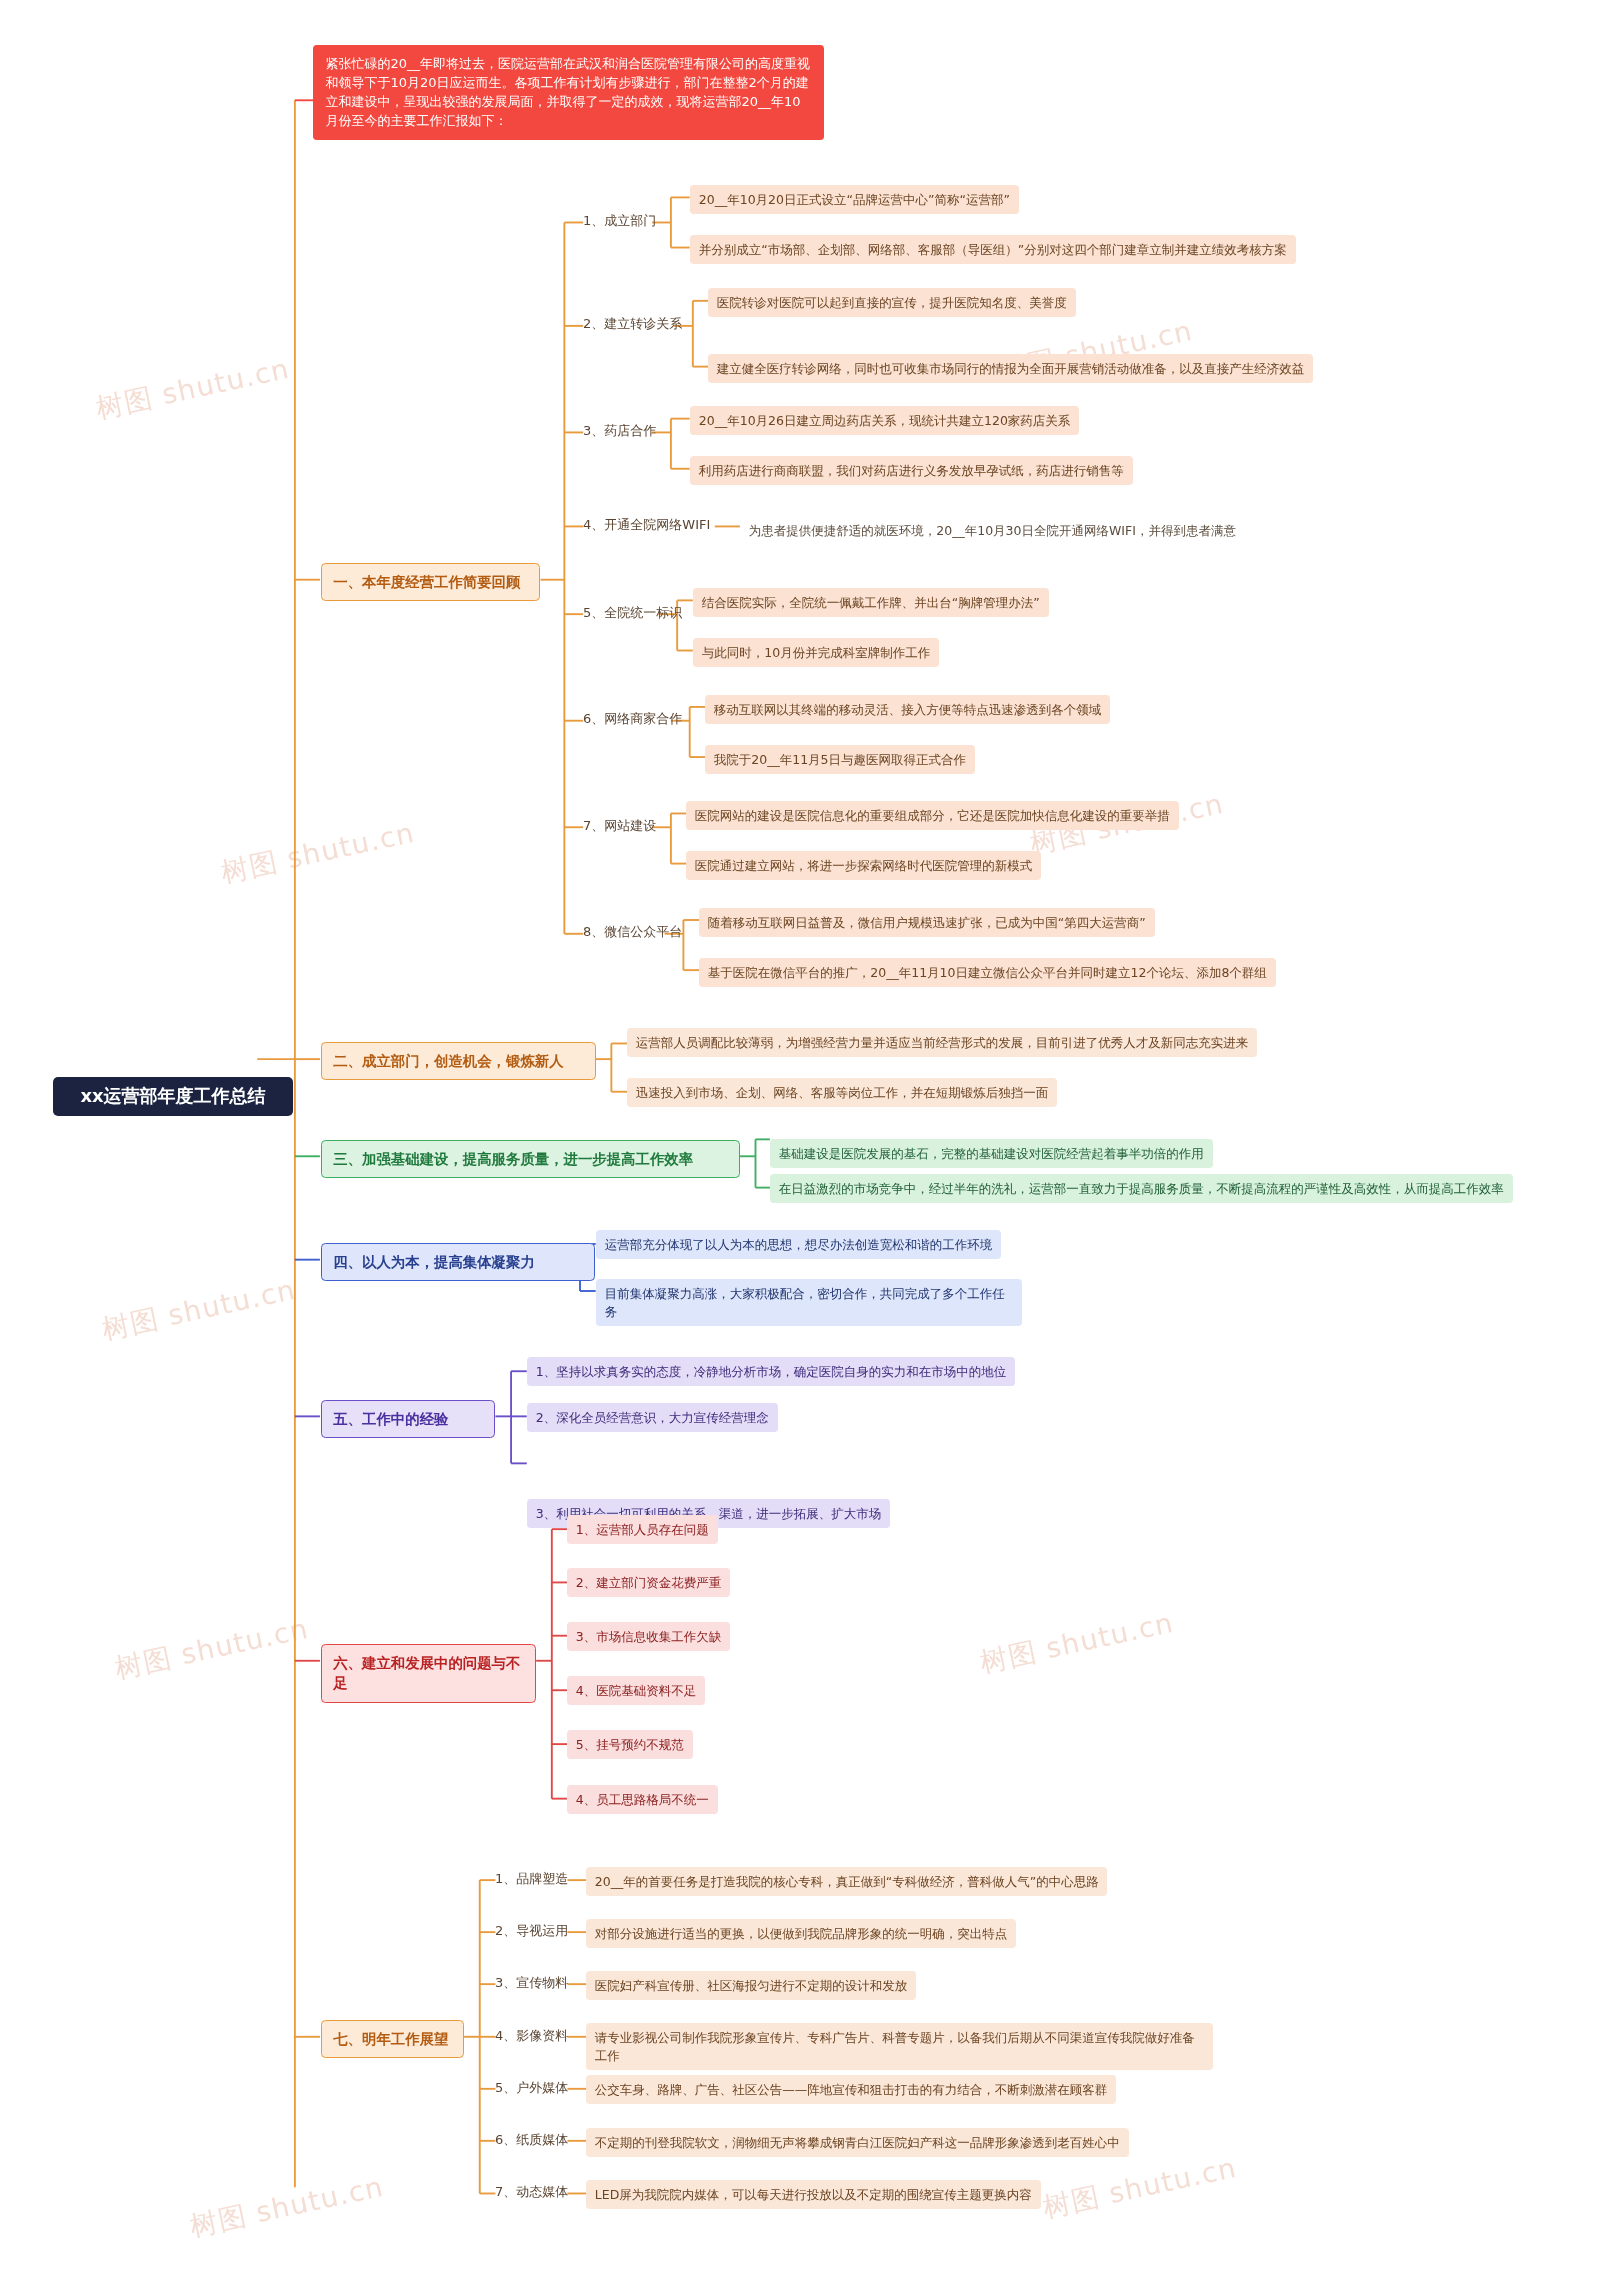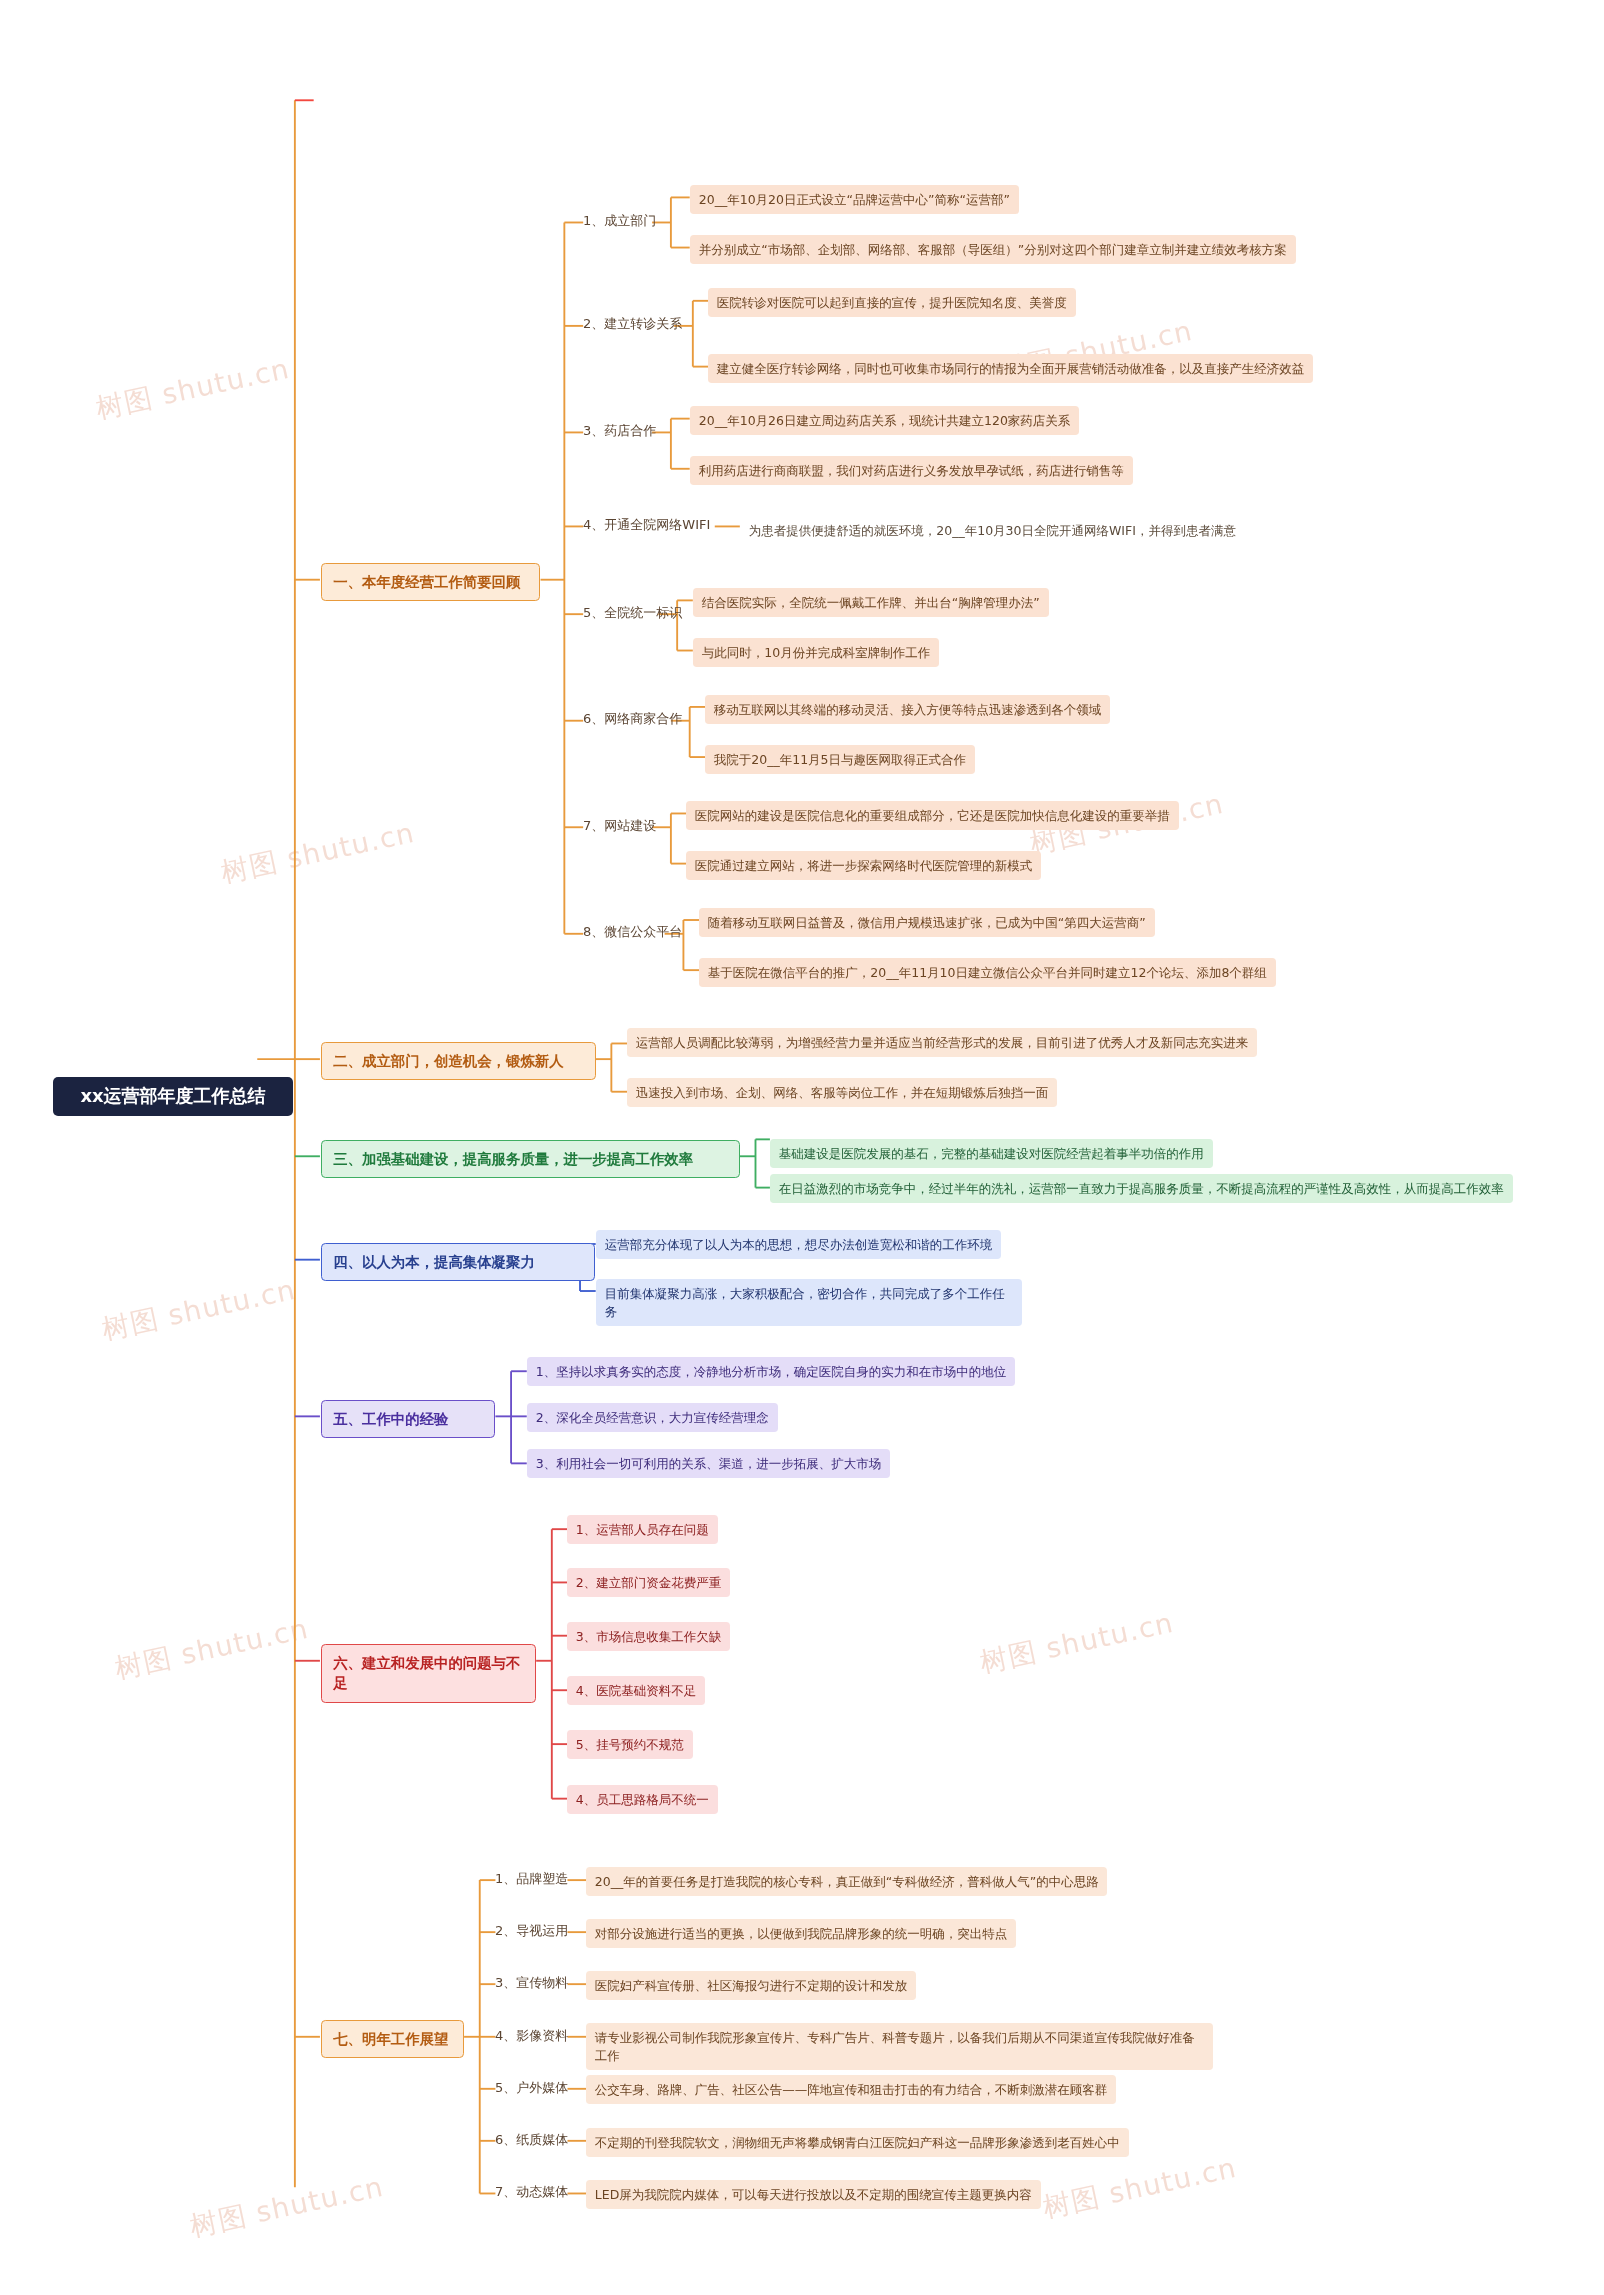--- a/index.html
+++ b/index.html
@@ -165,20 +165,23 @@
       <path d="M905 3333 L935 3333" stroke="#e89a3c"></path>
       <path d="M905 3416 L935 3416" stroke="#e89a3c"></path>
       <path d="M905 3500 L935 3500" stroke="#e89a3c"></path>
     </g>
   </svg>
 
   <div class="node root" style="left:53px;top:1041px;width:240px;height:39px;justify-content:center;margin-top:36px;">
     <span>xx运营部年度工作总结</span>
   </div>
 
+  <div class="node intro" style="left:313px;top:45px;width:511px;">
+    <span>紧张忙碌的20__年即将过去，医院运营部在武汉和润合医院管理有限公司的高度重视和领导下于10月20日应运而生。各项工作有计划有步骤进行，部门在整整2个月的建立和建设中，呈现出较强的发展局面，并取得了一定的成效，现将运营部20__年10月份至今的主要工作汇报如下：</span>
+  </div>
 
   <div class="node l1 l1-orange" style="left:321px;top:563px;width:219px;">
     <span>一、本年度经营工作简要回顾</span>
   </div>
 
   <div class="node l2plain" style="left:583px;top:212px;">
       <span>1、成立部门</span>
     </div>
   <div class="node leaf leaf-orange" style="left:690px;top:185px;max-width:389px;">
       <span>20__年10月20日正式设立“品牌运营中心”简称“运营部”</span>
@@ -286,21 +289,21 @@
 
   <div class="node l1 l1-purple" style="left:321px;top:1400px;width:174px;">
     <span>五、工作中的经验</span>
   </div>
   <div class="node leaf leaf-purple" style="left:527px;top:1357px;max-width:564px;">
       <span>1、坚持以求真务实的态度，冷静地分析市场，确定医院自身的实力和在市场中的地位</span>
     </div>
   <div class="node leaf leaf-purple" style="left:527px;top:1403px;max-width:401px;">
       <span>2、深化全员经营意识，大力宣传经营理念</span>
     </div>
-  <div class="node leaf leaf-purple" style="left:527px;top:1449px;max-width:439px;">
+  <div class="node leaf leaf-purple" style="left:527px;top:1499px;max-width:439px;">
       <span>3、利用社会一切可利用的关系、渠道，进一步拓展、扩大市场</span>
     </div>
 
   <div class="node l1 l1-red" style="left:321px;top:1644px;width:215px;">
     <span>六、建立和发展中的问题与不足</span>
   </div>
   <div class="node leaf leaf-red" style="left:567px;top:1515px;">
       <span>1、运营部人员存在问题</span>
     </div>
   <div class="node leaf leaf-red" style="left:567px;top:1568px;">

